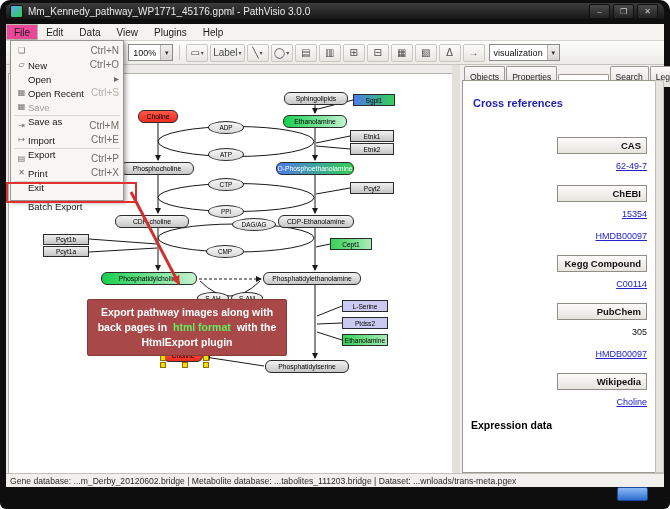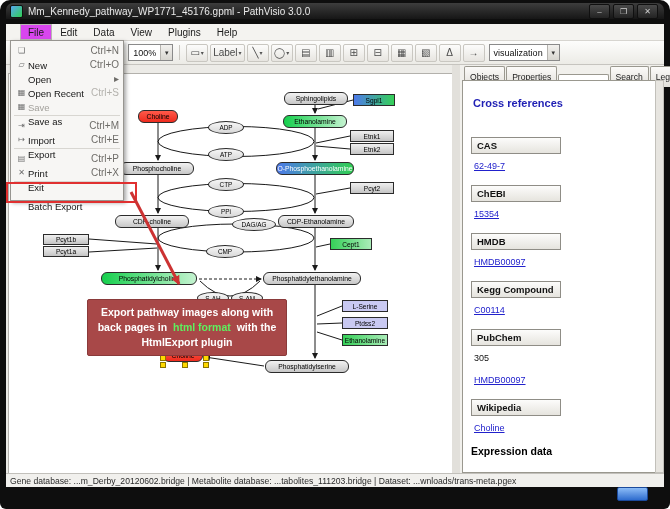--- a/index.html
+++ b/index.html
@@ -15,21 +15,21 @@
   .win-btns{margin-left:auto;display:flex;gap:3px;padding-right:6px;}
   .wbtn{width:19px;height:13px;display:flex;align-items:center;justify-content:center;font-size:8px;color:#cfcfcf;
     background:linear-gradient(#4a4a4a,#232323);border:1px solid #101010;border-radius:2px;}
 
   
   .app{position:absolute;left:6px;top:24px;width:658px;height:463px;background:#ecebe7;}
 
   .menubar{position:absolute;left:0;top:0;right:0;height:16px;background:#f4f3f0;border-bottom:1px solid #d7d5d0;
     display:flex;align-items:center;font-size:10px;color:#1c1c1c;}
   .mitem{padding:1px 8px;height:14px;display:flex;align-items:center;}
-  .mitem.active{background:#d946ef;border:1px solid #b9b7b2;padding:0 7px;margin-left:14px;}
+  .mitem.active{background:#ec4899;border:1px solid #b9b7b2;padding:0 7px;}
 
   .toolbar{position:absolute;left:0;top:17px;right:0;height:23px;display:flex;align-items:center;gap:2px;
     background:linear-gradient(#fdfdfc,#ecebe6);border-bottom:1px solid #c6c4bf;padding:0 4px;font-size:10px;}
   .tb-group{display:flex;gap:2px;align-items:center;}
   .tbtn{min-width:16px;height:16px;padding:0 2px;display:inline-flex;align-items:center;justify-content:center;
     font-size:10px;color:#4a4a4a;background:linear-gradient(#fcfcfb,#e7e5e0);border:1px solid #c9c7c1;border-radius:2px;}
   .tb-arrow{font-size:6px;color:#555;margin-left:1px;}
   .tb-sep{width:1px;height:15px;background:#c9c7c1;margin:0 4px;}
   .zoom-label{color:#333;margin:0 3px 0 2px;}
   .combo{display:inline-flex;align-items:center;height:15px;background:#fff;border:1px solid #8a8a8a;
@@ -65,21 +65,21 @@
   .splitter{position:absolute;left:446px;top:41px;width:8px;height:409px;background:#e2e0db;}
   .panel{position:absolute;left:454px;top:41px;width:204px;height:409px;background:#f1f0ec;}
   .tabs{position:absolute;left:4px;top:1px;right:2px;height:14px;display:flex;font-size:8.6px;color:#222;}
   .tab{padding:10px 5px;background:linear-gradient(#fbfaf8,#e2e0da);border:1px solid #9a988f;border-bottom:none;
     border-radius:2px 2px 0 0;margin-right:1px;display:flex;align-items:center;}
   .tab.active{background:#ffffff;font-weight:normal;position:relative;top:8px;}
   .panel-body{position:absolute;left:2px;top:15px;right:8px;bottom:1px;background:#ffffff;border:1px solid #9a988f;
     padding:12px 8px 4px 8px;box-sizing:border-box;overflow:hidden;}
   .panel-scroll{position:absolute;right:0px;top:15px;width:7px;bottom:1px;background:#e7e5e0;border:1px solid #c2c0ba;}
   .xref-title{color:#1f1fb4;font-weight:bold;font-size:11px;margin:4px 0 26px 2px;}
-  .xref-sec{margin-bottom:12px;}
+  .xref-sec{margin-bottom:12px;text-align:right;}
   .xref-head{display:inline-block;min-width:78px;border:1px solid #8f8d86;background:linear-gradient(#fcfcfb,#e6e4de);
     font-weight:bold;font-size:9.5px;color:#111;padding:2px 5px;}
   .xref-link{color:#2121cc;text-decoration:underline;font-size:9px;margin:7px 0 0 3px;cursor:pointer;}
   .xref-val{color:#111;font-size:9px;margin:7px 0 0 3px;}
   .xref-footer{font-weight:bold;font-size:10.5px;color:#000;margin-top:10px;}
 
   
   .statusbar{position:absolute;left:0;right:0;bottom:0;height:13px;background:#f1f0ed;border-top:1px solid #c2c0bb;
     font-size:8.6px;color:#2a2a2a;display:flex;align-items:center;padding-left:4px;white-space:nowrap;overflow:hidden;}
 
@@ -242,21 +242,21 @@
           <span class="tab">Properties</span>
           <span class="tab active">Backpage</span>
           <span class="tab">Search</span>
           <span class="tab">Legend</span>
         </div>
       <div class="panel-body">
         <div class="xref-title">Cross references</div>
         <div id="xref-sections">
             <div class="xref-sec"><div class="xref-head">CAS</div><div class="xref-link">62-49-7</div></div>
             <div class="xref-sec"><div class="xref-head">ChEBI</div><div class="xref-link">15354</div></div>
-            <div class="xref-sec"><div class="xref-head">HMDB</div><div class="xref-link">HMDB00097</div></div>
+            <div class="xref-sec"><div class="xref-link">HMDB00097</div></div>
             <div class="xref-sec"><div class="xref-head">Kegg Compound</div><div class="xref-link">C00114</div></div>
             <div class="xref-sec"><div class="xref-head">PubChem</div><div class="xref-val">305</div></div>
             <div class="xref-sec"><div class="xref-link">HMDB00097</div></div>
             <div class="xref-sec"><div class="xref-head">Wikipedia</div><div class="xref-link">Choline</div></div>
           </div>
         <div class="xref-footer">Expression data</div>
       </div>
       <div class="panel-scroll"></div>
     </div>
 

